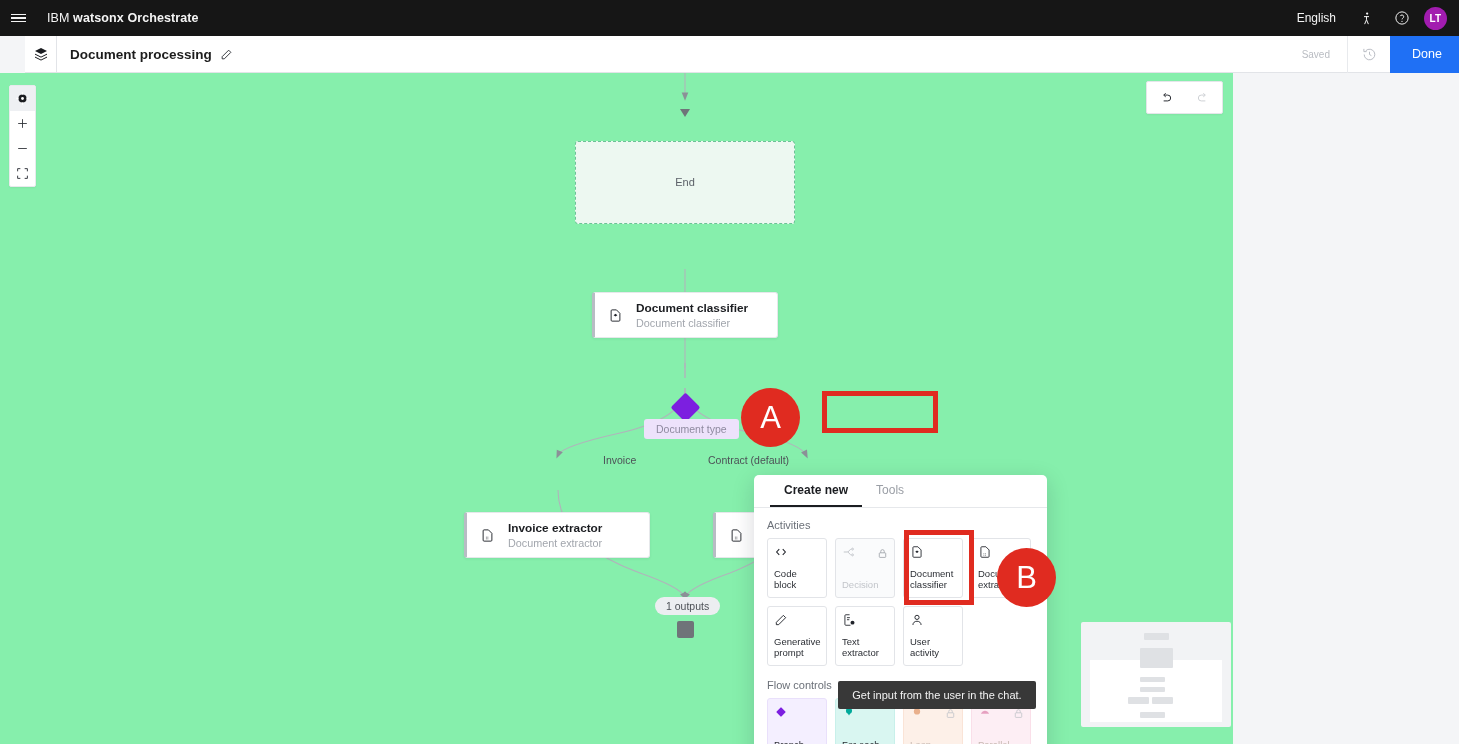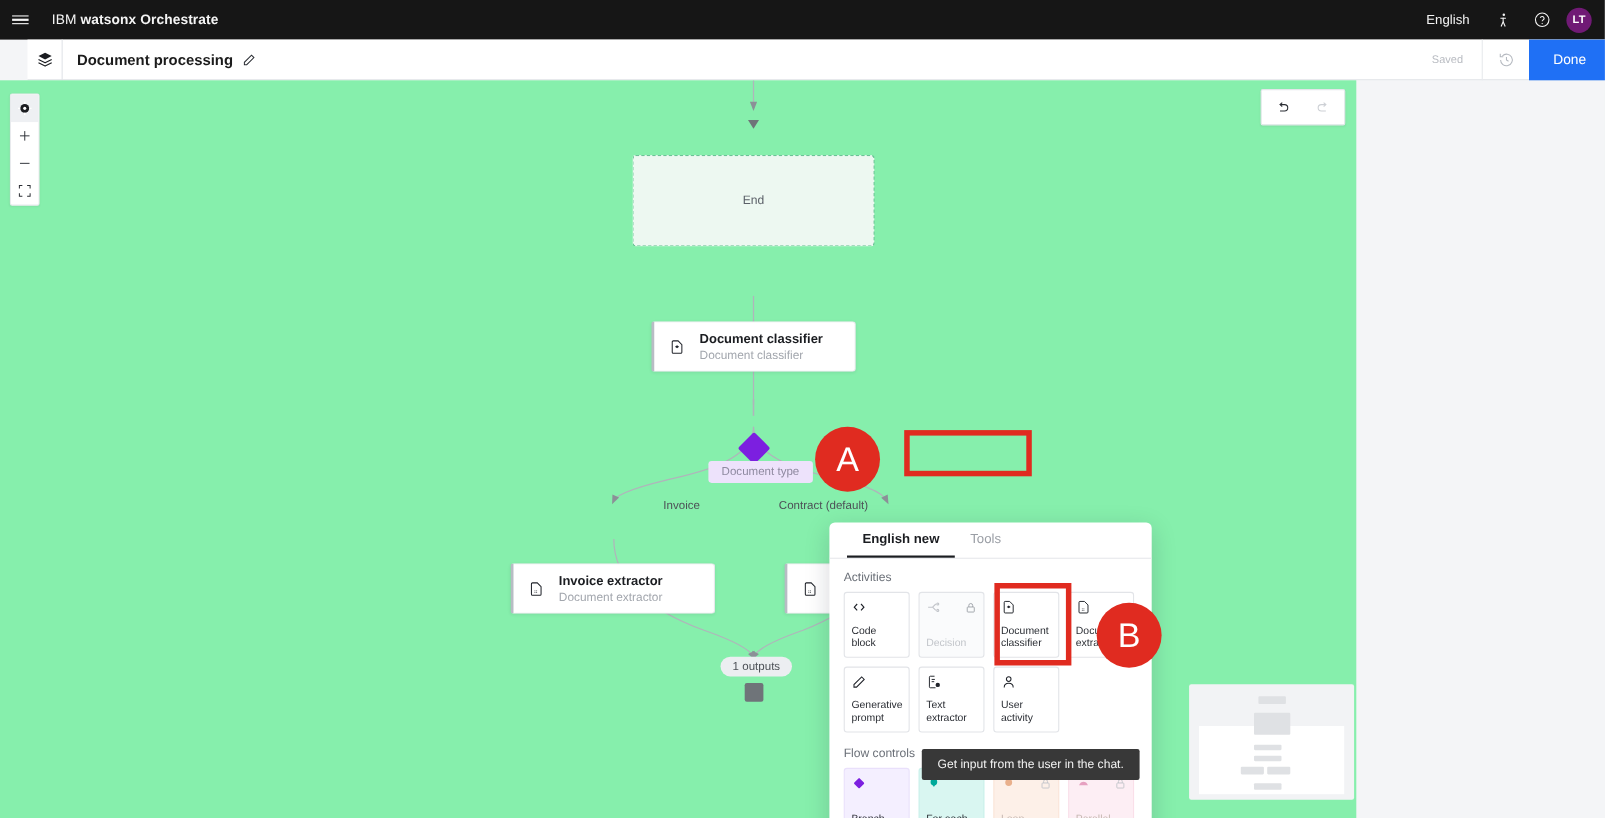--- a/index.html
+++ b/index.html
@@ -17,21 +17,21 @@
   }
   .tb-ham { width: 36px; height: 36px; display: flex; align-items: center; justify-content: center; cursor: pointer; }
   .tb-ham span { display: block; width: 15px; height: 1.6px; background: #f4f4f4; margin: 1.8px 0; }
   .tb-brand { color: #f4f4f4; font-size: 12.5px; margin-left: 11px; letter-spacing: .1px; }
   .tb-brand b { font-weight: 700; }
   .tb-right { margin-left: auto; display: flex; align-items: center; height: 20px; }
   .tb-lang { color: #f4f4f4; font-size: 12px; padding: 0 12px; cursor: pointer; }
   .tb-ico { width: 36px; height: 36px; display: flex; align-items: center; justify-content: center; cursor: pointer; color: #f4f4f4; }
   .tb-ico svg { display: block; }
   .avatar {
-    width: 23px; height: 23px; border-radius: 50%; background: #701a75;
+    width: 23px; height: 23px; border-radius: 50%; background: #a21caf;
     color: #fff; font-size: 10px; font-weight: 600;
     display: flex; align-items: center; justify-content: center;
     margin: 0 12px 0 4px; cursor: pointer; letter-spacing: .3px;
   }
 
   
   .subbar {
     position: absolute; left: 0; top: 36px; width: 1459px; height: 37px;
     background: #fff; border-bottom: 1px solid #e2e4e8;
     display: flex; align-items: center; margin-left: 25px;
@@ -338,21 +338,21 @@
       <div class="mm-blk" style="left:59px; top:26px; width:33px; height:20px;"></div>
       <div class="mm-blk" style="left:59px; top:55px; width:25px; height:5px;"></div>
       <div class="mm-blk" style="left:59px; top:65px; width:25px; height:5px;"></div>
       <div class="mm-blk" style="left:47px; top:75px; width:21px; height:7px;"></div>
       <div class="mm-blk" style="left:71px; top:75px; width:21px; height:7px;"></div>
       <div class="mm-blk" style="left:59px; top:90px; width:25px; height:6px;"></div>
     </div>
 
     <div class="panel">
       <div class="panel-tabs">
-        <div class="ptab active">English new</div>
+        <div class="ptab active">Create new</div>
         <div class="ptab">Tools</div>
       </div>
       <div class="panel-body">
 
         <div class="sec-title">Activities</div>
         <div class="grid">
 
           <div class="tile">
             <div class="t-ico">
               <svg width="14" height="14" viewBox="0 0 24 24" fill="none" stroke="currentColor" stroke-width="1.8">

